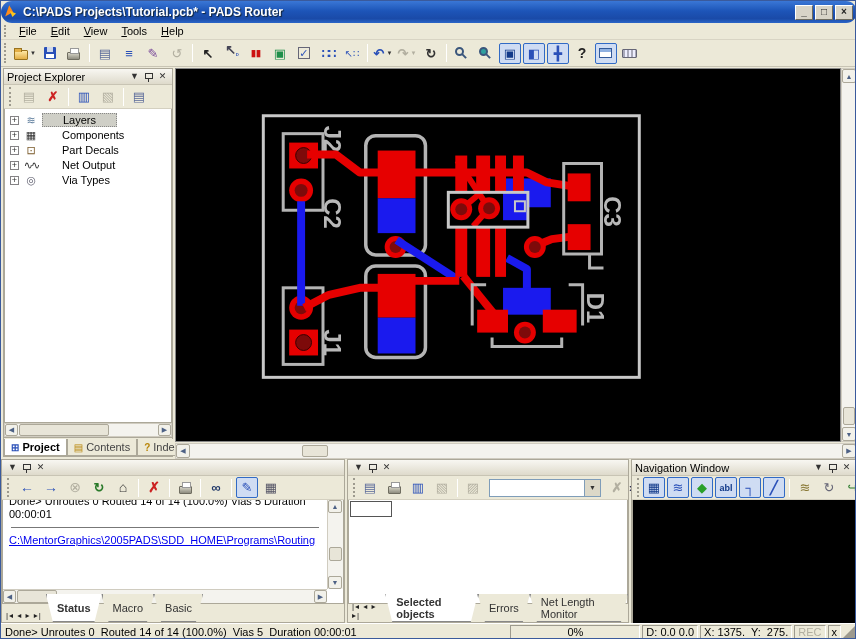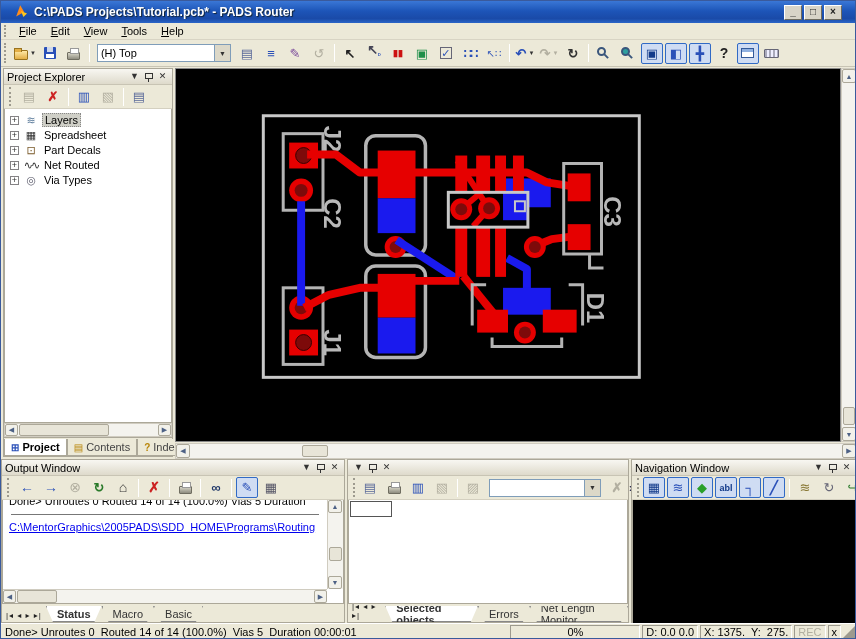--- a/index.html
+++ b/index.html
@@ -3,21 +3,21 @@
 <meta charset="utf-8">
 <style>
   html,body{margin:0;padding:0;background:#808080;}
   *{box-sizing:border-box;}
   .app{position:relative;width:856px;height:639px;background:#ece9d8;
        font-family:"Liberation Sans",sans-serif;font-size:11px;color:#000;
        border:1px solid #3a5a9c;overflow:hidden;}
   
   .titlebar{position:absolute;left:0;top:0;width:856px;height:22px;
     background:linear-gradient(180deg,#3a77d6 0%,#1d55b8 45%,#1a4aa8 80%,#2a66c8 100%);
-    display:flex;align-items:center;padding:0 15px;color:#fff;font-weight:bold;font-size:12px;}
+    display:flex;align-items:center;padding:0 4px;color:#fff;font-weight:bold;font-size:12px;border-radius:11px;}
   .app-icon{width:14px;height:14px;margin-right:4px;position:relative;}
   .app-icon::before{content:"";position:absolute;left:2px;top:1px;border-left:6px solid #ff8c1a;
     border-top:5px solid transparent;border-bottom:7px solid transparent;transform:rotate(20deg);}
   .app-icon::after{content:"";position:absolute;left:5px;top:6px;width:6px;height:6px;background:#ffc61a;
     clip-path:polygon(0 0,100% 40%,40% 100%);}
   .title-text{flex:1;white-space:nowrap;overflow:hidden;text-shadow:1px 1px 1px #123;}
   .winbtn{width:18px;height:15px;margin-left:2px;background:#d8d4c8;border:1px solid #fff;
     border-right-color:#6d6a5e;border-bottom-color:#6d6a5e;color:#222;font-size:10px;line-height:12px;
     text-align:center;font-weight:bold;}
   
@@ -71,30 +71,30 @@
   
   .sb-btn{background:#f2f1ea;border:1px solid #aca899;color:#4d6185;font-size:7px;
     display:flex;align-items:center;justify-content:center;border-radius:2px;}
   .sb-thumb{background:#e8e5d8;border:1px solid #aca899;border-radius:2px;}
   
   .tree{flex:1;background:#fff;border:1px solid #aca899;border-top:none;padding:4px 2px;overflow:hidden;}
   .tree-item{display:flex;align-items:center;height:14px;margin-bottom:1px;}
   .exp{width:9px;height:9px;border:1px solid #848284;background:#fff;font-size:9px;line-height:7px;
     text-align:center;margin:0 4px 0 3px;color:#333;}
   .t-ico{width:16px;text-align:center;font-size:11px;margin-right:3px;}
-  .t-label{padding:0 2px;}
+  .t-label{padding:0 20px;}
   .t-label.sel{background:#cfcfc7;border:1px dotted #888;}
   .tabrow{height:19px;display:flex;align-items:flex-start;background:#ece9d8;border-top:1px solid #aca899;padding-top:1px;}
   .dtab{display:flex;align-items:center;height:17px;padding:0 6px;border:1px solid #aca899;border-top:none;
     background:#ece9d8;font-size:11px;color:#444;}
   .dtab.active{background:#fff;font-weight:bold;color:#000;}
   .dtab .ti{margin-right:3px;font-size:10px;}
   
   .btabrow{height:18px;display:flex;align-items:flex-end;background:#ece9d8;padding-left:2px;}
-  .btab{height:16px;padding:0 10px;display:flex;align-items:center;font-size:11px;color:#333;
+  .btab{height:28px;padding:0 10px;display:flex;align-items:center;font-size:11px;color:#333;
     border:1px solid #888;border-top:none;background:#ece9d8;
     clip-path:polygon(0 0,100% 0,calc(100% - 7px) 100%,7px 100%);}
   .btab.active{background:#fff;font-weight:bold;}
   .navarrows{display:flex;align-items:center;font-size:8px;color:#222;margin:0 4px 2px 2px;letter-spacing:1px;}
   
   .canvas-area{position:absolute;left:174px;top:67px;width:682px;height:391px;background:#ece9d8;}
   .pcb{position:absolute;left:0;top:0;width:666px;height:374px;background:#000;border:1px solid #888;}
   .vscroll{position:absolute;right:0;top:0;width:16px;height:374px;background:#f4f3ee;border:1px solid #d0ccc0;}
   .hscroll{position:absolute;left:0;bottom:0;width:682px;height:16px;background:#f4f3ee;border:1px solid #d0ccc0;}
   .statusbar{position:absolute;left:0;top:622px;width:856px;height:17px;background:#ece9d8;
@@ -135,24 +135,20 @@
         <span class="g-folder"></span>
         <span class="ddarrow">▼</span>
       </span>
     <span class="tbtn">
         <span class="g-floppy"></span>
       </span>
     <span class="tbtn">
         <span class="g-printer"></span>
       </span>
     <span class="sep"></span>
-    <span class="layer-combo">
-      <span class="field">(H) Top</span>
-      <span class="drop">▼</span>
-    </span>
     <span class="tbtn">
         <span class="u" style="color:#5a6a9a;">▤</span>
       </span>
     <span class="tbtn">
         <span class="u" style="color:#2a50b8;font-weight:bold;">≡</span>
       </span>
     <span class="tbtn">
         <span class="u" style="color:#7a4a9a;">✎</span>
       </span>
     <span class="tbtn">
@@ -248,31 +244,31 @@
     </div>
     <div class="tree">
       <div class="tree-item">
         <span class="exp">+</span>
         <span class="t-ico" style="color:#5a7a9a;">≋</span>
         <span class="t-label sel">Layers</span>
       </div>
       <div class="tree-item">
         <span class="exp">+</span>
         <span class="t-ico" style="color:#333;">▦</span>
-        <span class="t-label">Spreadsheet</span>
+        <span class="t-label">Components</span>
       </div>
       <div class="tree-item">
         <span class="exp">+</span>
         <span class="t-ico" style="color:#7a5a2a;">⊡</span>
         <span class="t-label">Part Decals</span>
       </div>
       <div class="tree-item">
         <span class="exp">+</span>
         <span class="t-ico" style="color:#333;letter-spacing:-2px;">∿∿</span>
-        <span class="t-label">Net Routed</span>
+        <span class="t-label">Net Output</span>
       </div>
       <div class="tree-item">
         <span class="exp">+</span>
         <span class="t-ico" style="color:#556;">◎</span>
         <span class="t-label">Via Types</span>
       </div>
     </div>
     <div style="height:14px;background:#f4f3ee;border:1px solid #d0ccc0;display:flex;">
       <span class="sb-btn" style="width:13px;height:12px;">◀</span>
       <span class="sb-thumb" style="width:90px;height:12px;margin-left:1px;"></span>
@@ -403,21 +399,20 @@
     </div>
     <div class="hscroll">
       <span class="sb-btn" style="position:absolute;left:0;top:0;width:14px;height:14px;">◀</span>
       <span class="sb-thumb" style="position:absolute;left:126px;top:1px;width:26px;height:12px;"></span>
       <span class="sb-btn" style="position:absolute;right:0;top:0;width:14px;height:14px;">▶</span>
     </div>
   </div>
 
   <div class="panel" style="left:0;top:458px;width:344px;height:164px;">
     <div class="ptitle">
-      <span class="txt">Output Window</span>
       <span class="pt-btn">▼</span>
       <span class="pin-icon"></span>
       <span class="pt-btn">✕</span>
     </div>
     <div class="ptoolbar">
       <span class="grip"></span>
       <span class="tbtn">
           <span class="u" style="color:#2a50b8;font-weight:bold;font-size:14px;">←</span>
         </span>
       <span class="tbtn">
@@ -449,20 +444,21 @@
           <span class="u" style="color:#2a50b8;">✎</span>
         </span>
       <span class="tbtn">
           <span class="u" style="color:#556;">▦</span>
         </span>
     </div>
     <div class="pcontent">
       <div style="position:absolute;left:0;top:0;right:16px;bottom:14px;overflow:hidden;">
         <div class="output-text" style="margin-top:-7px;">
           <div style="white-space:nowrap;">Done&gt; Unroutes 0  Routed 14 of 14 (100.0%)  Vias 5  Duration</div>
+          <div>00:00:01</div>
           <hr class="hrline">
           <a href="#" style="white-space:nowrap;text-align:right;">C:\MentorGraphics\2005PADS\SDD_HOME\Programs\Routing</a>
         </div>
       </div>
       <div style="position:absolute;right:0;top:0;width:16px;bottom:14px;background:#f4f3ee;border-left:1px solid #d0ccc0;">
         <span class="sb-btn" style="width:14px;height:13px;">▲</span>
         <span class="sb-thumb" style="position:absolute;left:1px;bottom:28px;width:13px;height:14px;"></span>
         <span class="sb-btn" style="position:absolute;left:0;bottom:0;width:14px;height:13px;">▼</span>
       </div>
       <div style="position:absolute;left:0;bottom:0;right:16px;height:14px;background:#f4f3ee;border-top:1px solid #d0ccc0;">

